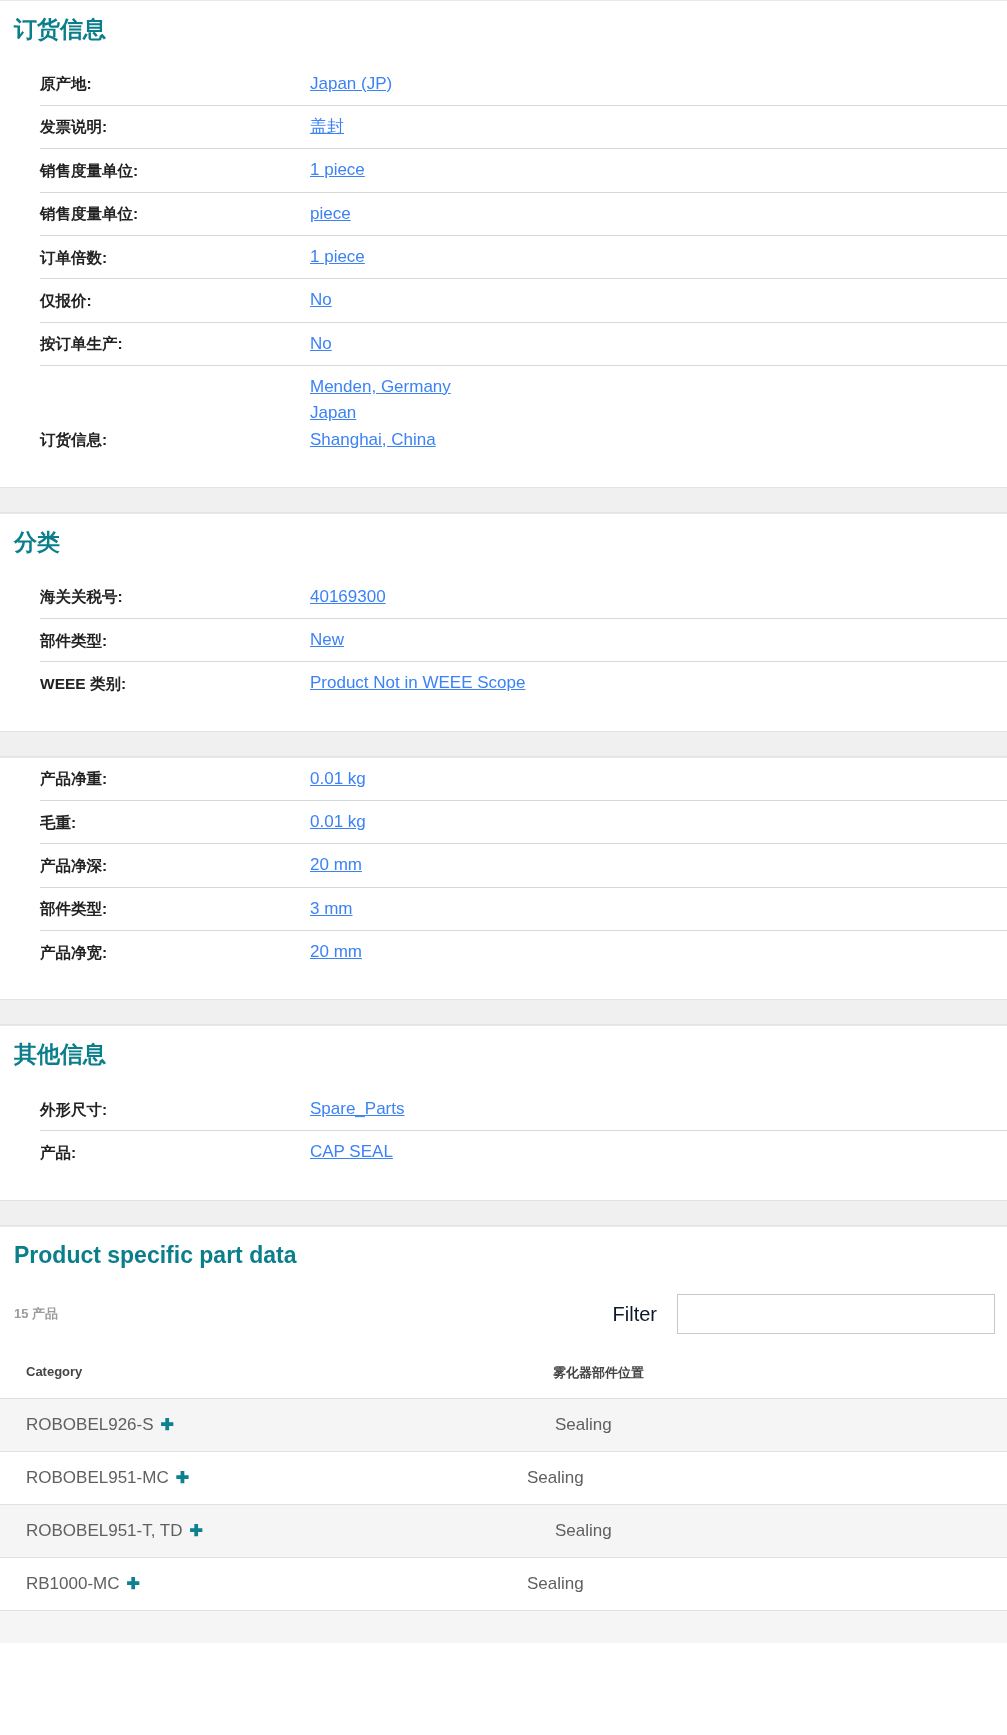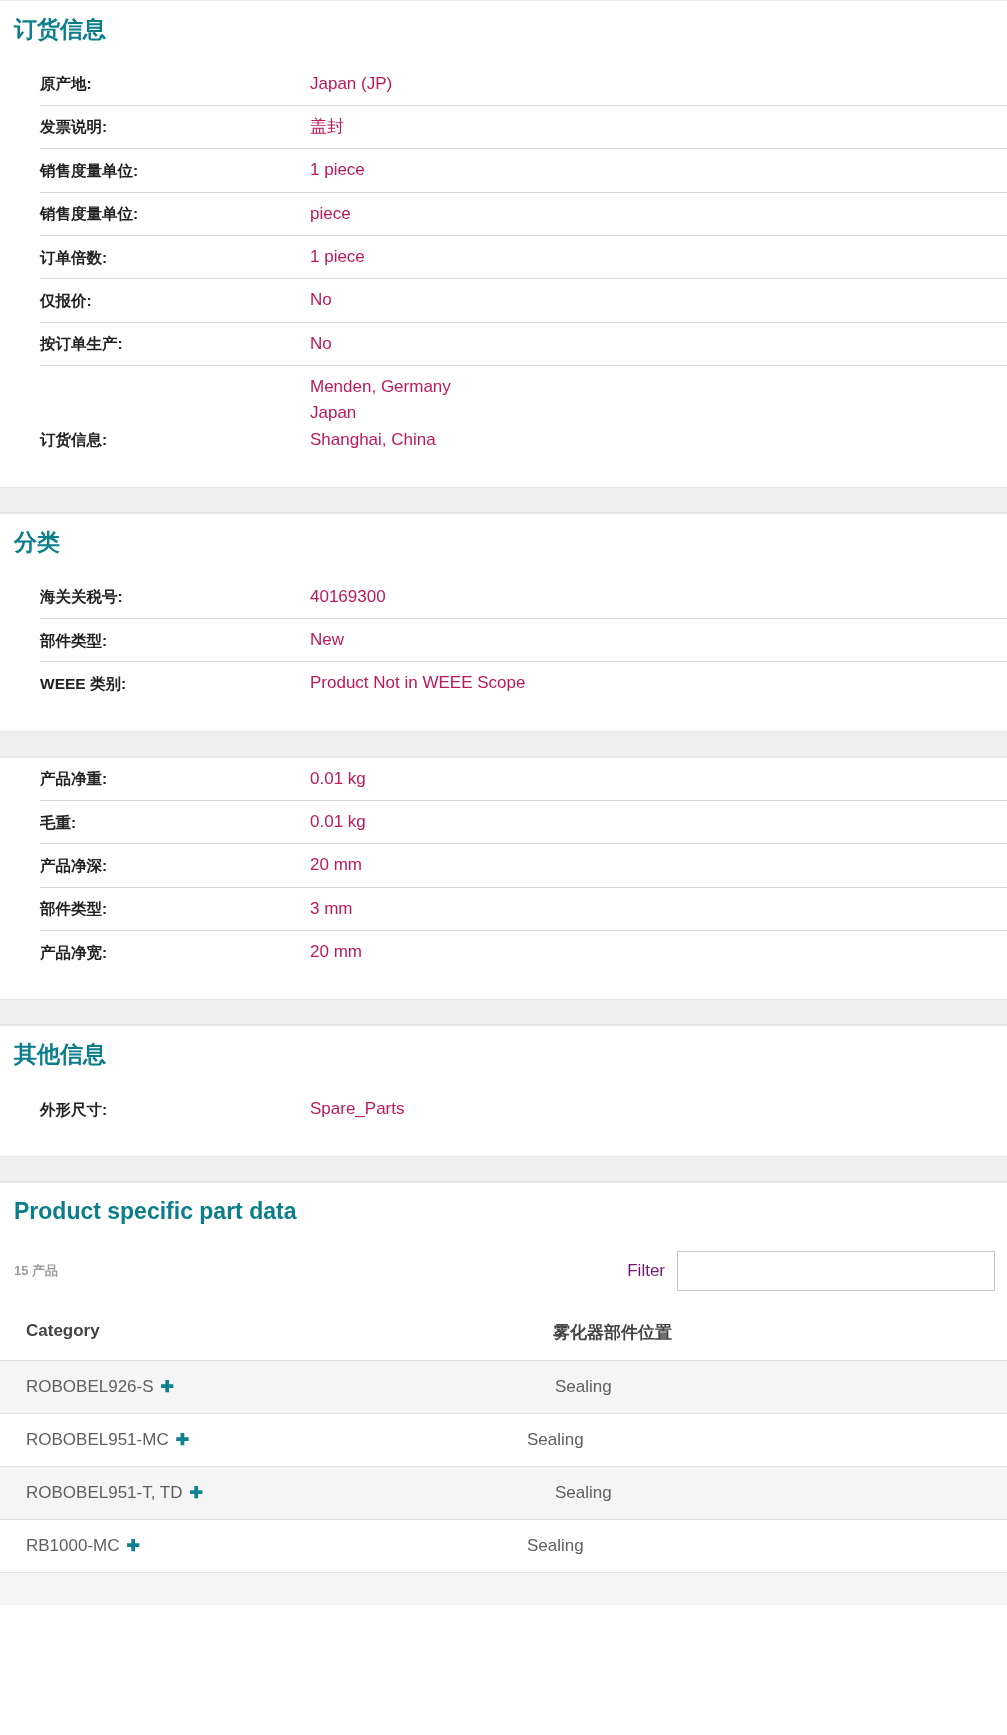--- a/index.html
+++ b/index.html
@@ -42,61 +42,62 @@
     width:270px;
     flex:0 0 270px;
     font-weight:bold;
     font-size:15.5px;
     color:#222;
     line-height:1.6;
   }
   .info-value{
     flex:1;
     font-size:17px;
-    color:#be185d;
+    color:#3b82f6;
     line-height:1.55;
     white-space:pre-line;
+    text-decoration:underline;
   }
   
   .filter-row{
     display:flex;
     align-items:center;
     padding:6px 12px 20px 14px;
   }
   .count-label{
     font-size:13px;
     font-weight:bold;
     color:#9b9b9b;
   }
   .spacer{flex:1;}
   .filter-label{
-    font-size:17px;
-    color:#701a75;
-    margin-right:12px;
+    font-size:20px;
+    color:#0f172a;
+    margin-right:20px;
   }
   .filter-input{
     width:318px;
     height:40px;
     border:1px solid #c9c9c9;
     background:#fff;
     box-sizing:border-box;
     font-size:16px;
     font-family:"Liberation Sans", sans-serif;
     padding:0 8px;
     outline:none;
   }
   .ptable{width:1007px;}
   .ptable-header{
     display:flex;
     padding:10px 0 16px 26px;
   }
   .ptable-header .cell1,
   .ptable-header .cell2{
     font-weight:bold;
-    font-size:17px;
+    font-size:13px;
     color:#444;
   }
   .cell1{width:527px;flex:0 0 527px;}
   .cell2{flex:1;}
   .ptable-row{
     display:flex;
     align-items:center;
     padding:16px 0 16px 26px;
     border-top:1px solid #e1e1e1;
     font-size:17px;
@@ -206,20 +207,24 @@
 
   <div class="band"></div>
 
   <div class="card">
     <h2 class="section-title">其他信息</h2>
     <div class="info-rows">
       <div class="info-row">
         <div class="info-label">外形尺寸:</div>
         <div class="info-value">Spare_Parts</div>
       </div>
+      <div class="info-row">
+        <div class="info-label">产品:</div>
+        <div class="info-value">CAP SEAL</div>
+      </div>
     </div>
   </div>
 
   <div class="band"></div>
 
   <div class="card">
     <h2 class="section-title">Product specific part data</h2>
 
     <div class="filter-row">
       <div class="count-label">15 产品</div>

